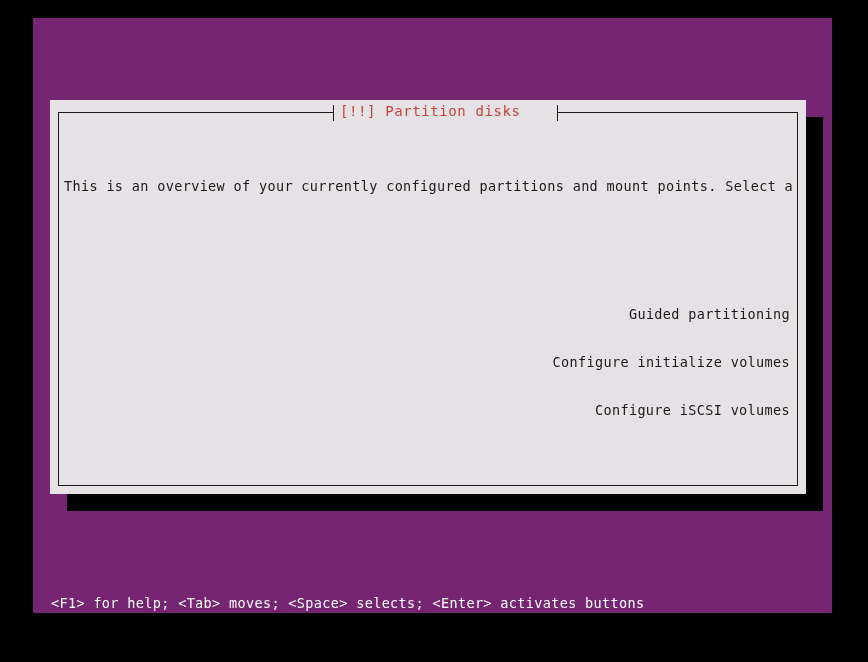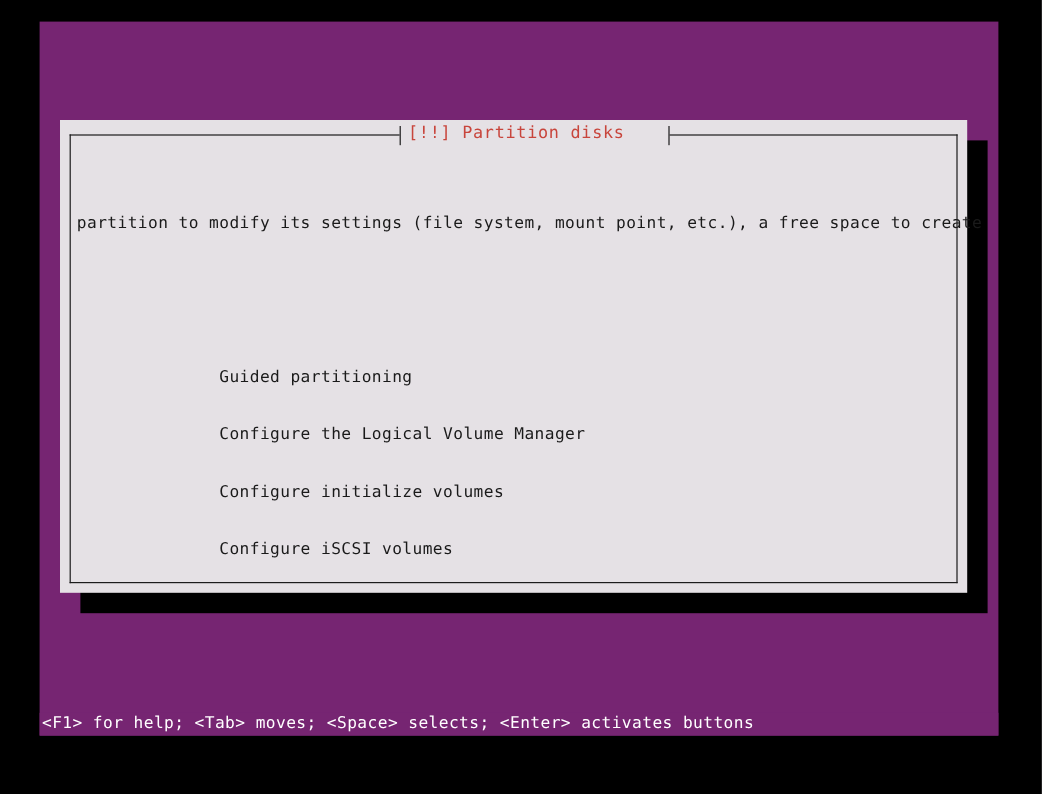--- a/index.html
+++ b/index.html
@@ -85,36 +85,36 @@
     width: 726px;
     font-size: 13.5px;
     line-height: 16px;
     color: #1a1a1a;
     white-space: pre;
     letter-spacing: 0.35px;
   }
 
   .intro-line { white-space: pre; }
   .spacer { height: 16px; }
-  .menu-line { white-space: pre; }
+  .menu-line { white-space: pre; text-align: right; }
 
   
   #statusbar {
     position: absolute;
     left: 33px;
     top: 594px;
     width: 799px;
     height: 19px;
     background: #762572;
     color: #ffffff;
     font-size: 13.5px;
     line-height: 19px;
     letter-spacing: 0.35px;
     white-space: pre;
-    padding-left: 2px;
+    padding-left: 18px;
     box-sizing: border-box;
   }
 </style>
 </head>
 <body>
 
 <div id="screen">
 
   <div id="backdrop"></div>
 
@@ -127,26 +127,25 @@
     <div class="frame-line" id="frame-left"></div>
     <div class="frame-line" id="frame-right"></div>
     <div class="frame-line" id="frame-bottom"></div>
     <div class="frame-line" id="title-tick-left"></div>
     <div class="frame-line" id="title-tick-right"></div>
 
     <div id="dialog-title">[!!] Partition disks</div>
 
     <div id="dialog-body">
 
-      <div class="intro-line">partition to modify its settings (file system, mount point, etc.), a free space to create</div>
+      <div class="intro-line">This is an overview of your currently configured partitions and mount points. Select a</div>
 
       <div class="spacer"></div>
 
       <div class="menu-line">              Guided partitioning</div>
-      <div class="menu-line">              Configure the Logical Volume Manager</div>
       <div class="menu-line">              Configure initialize volumes</div>
       <div class="menu-line">              Configure iSCSI volumes</div>
 
       <div class="spacer"></div>
 
       
 
       
       
       

